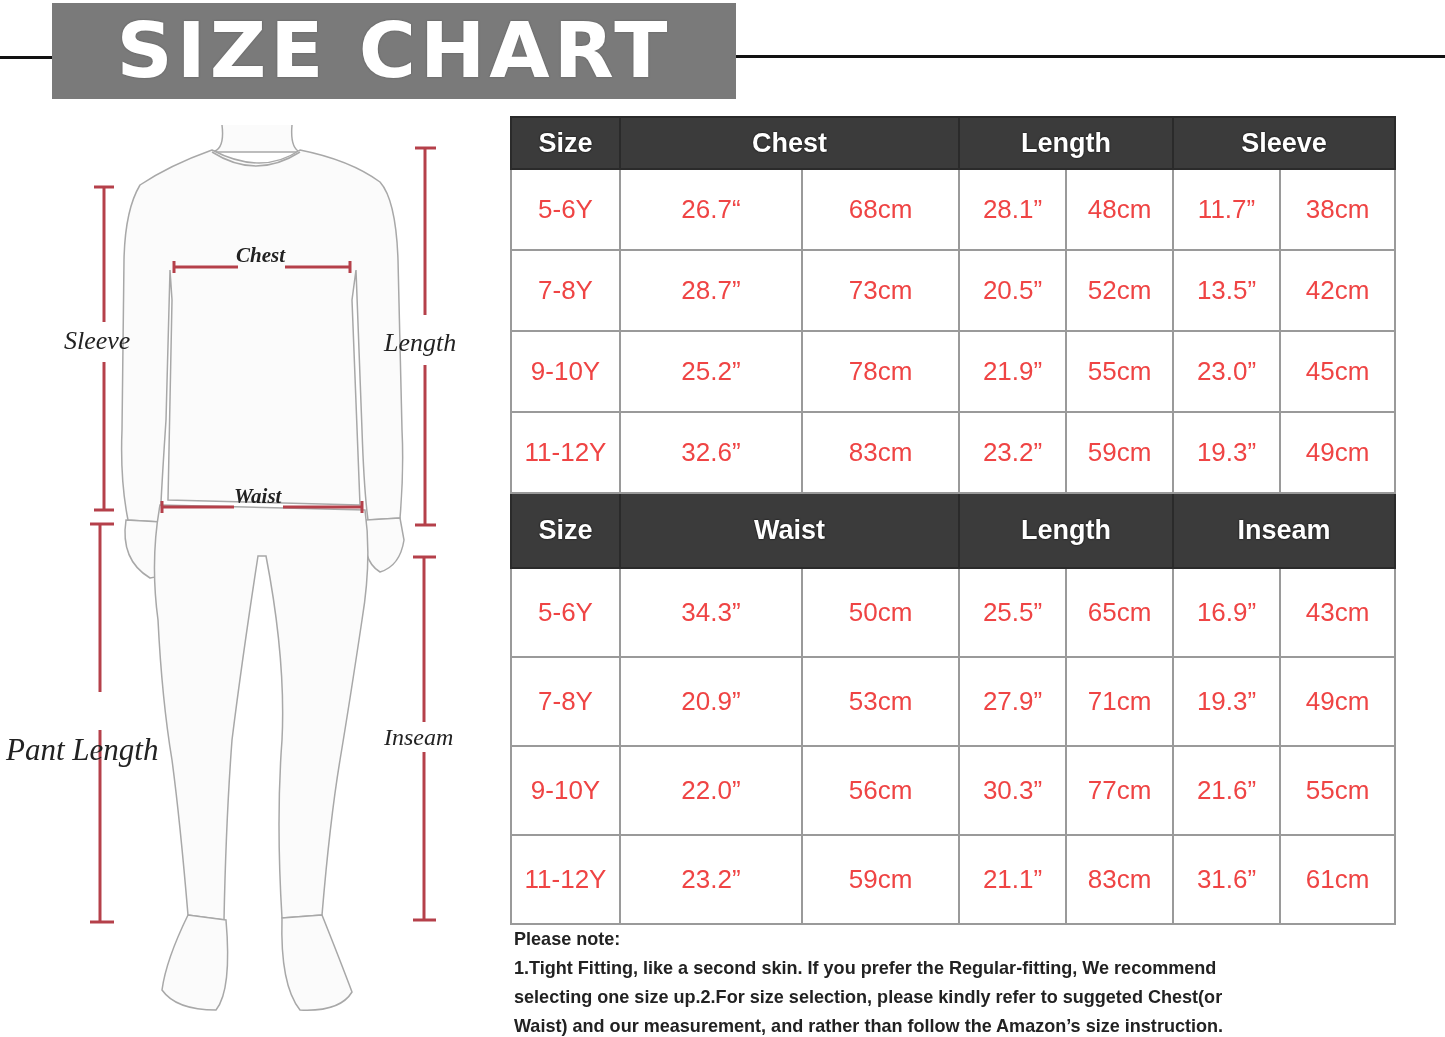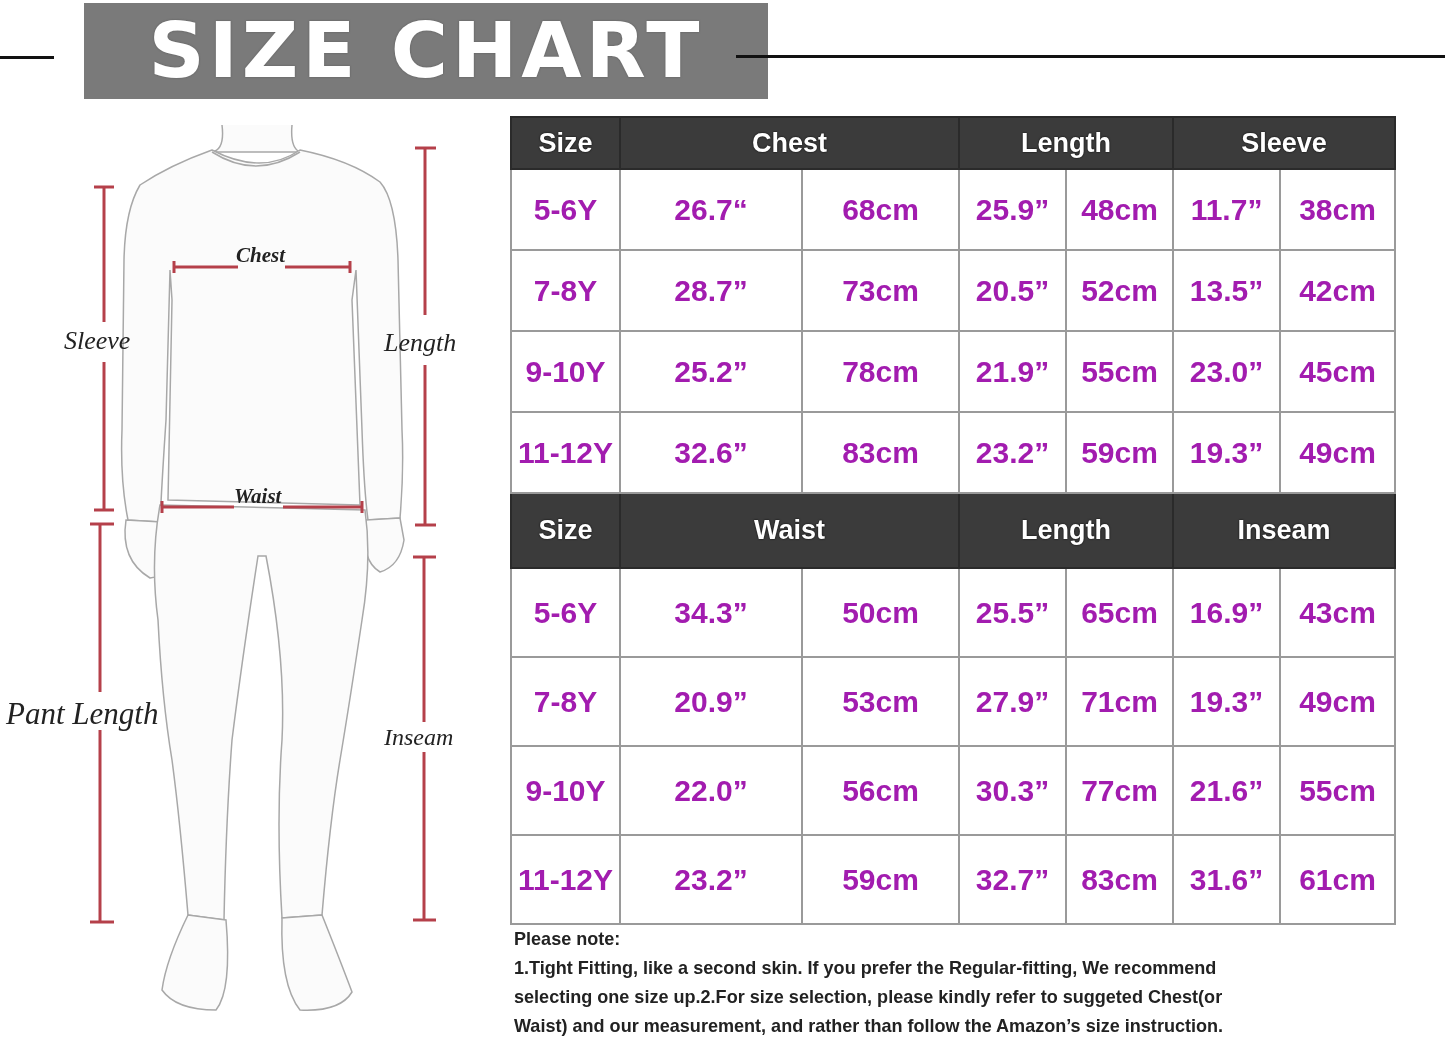--- a/index.html
+++ b/index.html
@@ -3,37 +3,37 @@
   <meta charset="utf-8">
   <style>
     * { box-sizing: border-box; margin: 0; padding: 0; }
     html, body { width: 1445px; height: 1037px; background: #ffffff; overflow: hidden; }
     body { position: relative; font-family: "Liberation Sans", sans-serif; color: #111; }
 
     
     .rule-left { position: absolute; left: 0; top: 56px; width: 54px; height: 3px; background: #111; }
     .rule-right { position: absolute; left: 736px; top: 55px; width: 709px; height: 3px; background: #111; }
     .banner { position: absolute; left: 52px; top: 3px; width: 684px; height: 96px; background: #7a7a7a;
-      display: flex; align-items: center; justify-content: center; margin-left: 32px; }
+      display: flex; align-items: center; justify-content: center; }
     .banner-text { font-family: "DejaVu Sans", sans-serif; font-weight: bold; font-size: 78px; color: #fff;
       letter-spacing: 4px; text-shadow: 0 0 2px #555; transform: scaleY(0.98); }
 
     
     .figure { position: absolute; left: 0; top: 110px; width: 500px; height: 927px; }
     .figure svg { position: absolute; left: 0; top: 0; }
     .fig-label { position: absolute; font-family: "Liberation Serif", serif; font-style: italic; color: #222;
       background: rgba(255,255,255,0.0); white-space: nowrap; }
 
     
     .table-wrap { position: absolute; left: 510px; top: 116px; width: 884px; }
     table { border-collapse: collapse; width: 884px; table-layout: fixed; }
     td, th { border: 2px solid #9a9a9a; text-align: center; vertical-align: middle; font-weight: normal; }
     th { background: #3b3b3b; color: #fff; font-weight: bold; font-size: 27px; height: 52px;
       text-shadow: 0 0 2px #000; border-color: #2a2a2a; }
-    td { font-size: 30px; color: #a21caf; background: #fff; font-weight: bold; }
+    td { font-size: 26px; color: #ef4444; background: #fff; }
     tr.r1 td { height: 81px; }
     tr.r2 td { height: 89px; }
 
     
     .note { position: absolute; left: 514px; top: 924px; width: 900px; font-family: "Liberation Sans", sans-serif;
       font-weight: bold; font-size: 19px; line-height: 29px; color: #222; transform: scaleX(0.95); transform-origin: left top; }
   </style>
 </head>
 <body>
 
@@ -93,21 +93,21 @@
       <line x1="162" y1="507" x2="234" y2="507"></line>
         <line x1="283" y1="507" x2="362" y2="507"></line>
       <line x1="162" y1="501" x2="162" y2="513"></line>
         <line x1="362" y1="501" x2="362" y2="513"></line>
     </g>
   </svg>
   <span class="fig-label" style="left:236px; top:133px; font-size:21px; font-weight:bold;">Chest</span>
   <span class="fig-label" style="left:64px; top:216px; font-size:26px;">Sleeve</span>
   <span class="fig-label" style="left:384px; top:218px; font-size:26px;">Length</span>
   <span class="fig-label" style="left:234px; top:374px; font-size:21px; font-weight:bold;">Waist</span>
-  <span class="fig-label" style="left:6px; top:586px; font-size:31px;">Pant Length</span>
+  <span class="fig-label" style="left:6px; top:622px; font-size:31px;">Pant Length</span>
   <span class="fig-label" style="left:384px; top:614px; font-size:24px;">Inseam</span>
 </div>
 
 <div class="table-wrap">
   <table>
     <colgroup>
       <col style="width:109px">
         <col style="width:182px">
         <col style="width:157px">
       <col style="width:107px">
@@ -119,21 +119,21 @@
         <tr>
       <th>Size</th>
       <th colspan="2">Chest</th>
       <th colspan="2">Length</th>
       <th colspan="2">Sleeve</th>
     </tr>
     <tr class="r1">
       <td>5-6Y</td>
       <td>26.7“</td>
       <td>68cm</td>
-      <td>25.9”</td>
+      <td>28.1”</td>
       <td>48cm</td>
       <td>11.7”</td>
       <td>38cm</td>
     </tr>
     <tr class="r1">
       <td>7-8Y</td>
       <td>28.7”</td>
       <td>73cm</td>
       <td>20.5”</td>
       <td>52cm</td>
@@ -189,21 +189,21 @@
       <td>56cm</td>
       <td>30.3”</td>
       <td>77cm</td>
       <td>21.6”</td>
       <td>55cm</td>
     </tr>
     <tr class="r2">
       <td>11-12Y</td>
       <td>23.2”</td>
       <td>59cm</td>
-      <td>32.7”</td>
+      <td>21.1”</td>
       <td>83cm</td>
       <td>31.6”</td>
       <td>61cm</td>
     </tr>
   </tbody>
     </table>
 </div>
 
 <div class="note">
   <div>Please note:</div>

